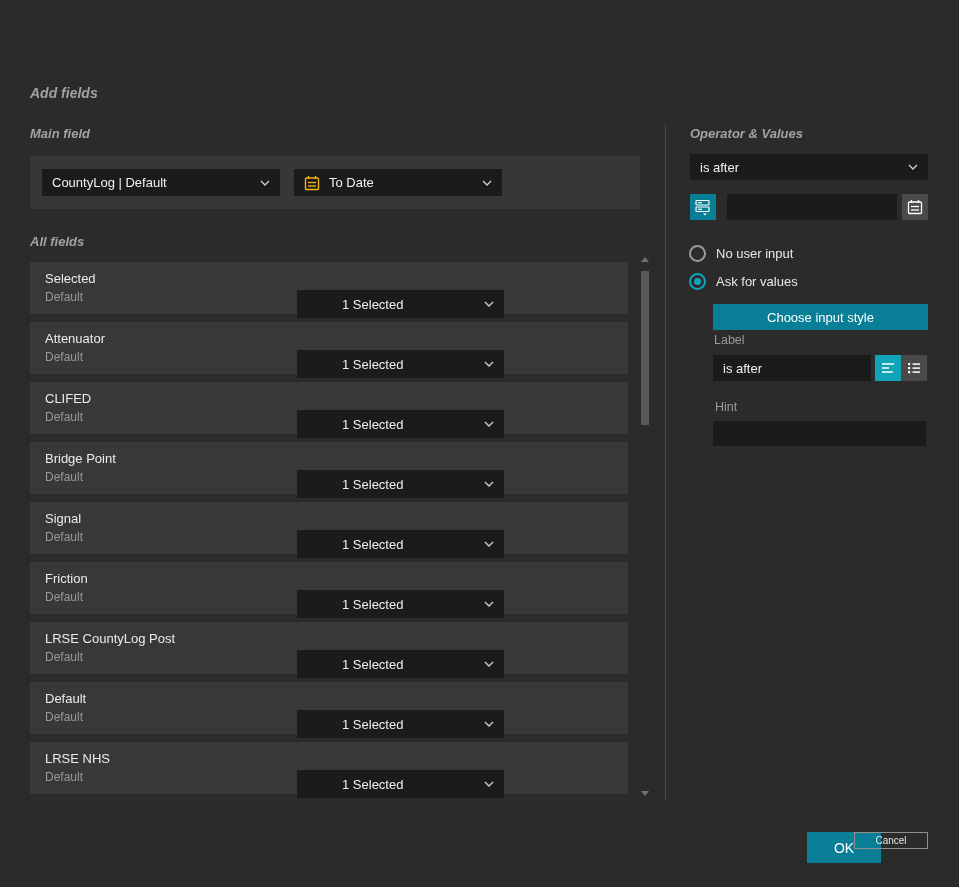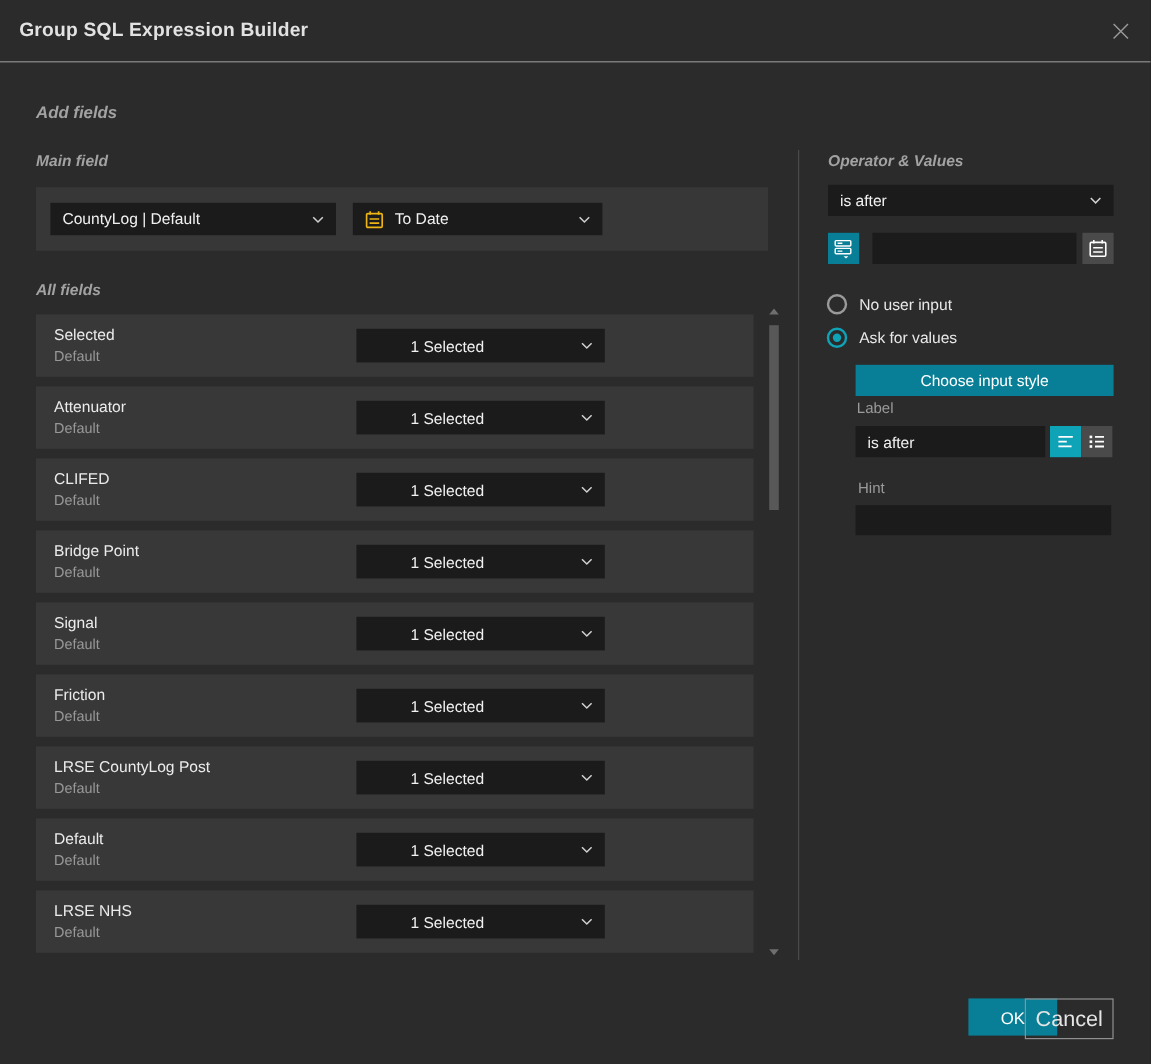--- a/index.html
+++ b/index.html
@@ -60,21 +60,21 @@
   .sel-date .cal { margin-right: 9px; display: flex; }
 
   
   .fields-list { position: absolute; left: 30px; top: 262px; width: 598px; }
   .field-row {
     position: relative; width: 598px; height: 52px; margin-bottom: 8px;
     background: #383838;
   }
   .field-row .fname { position: absolute; left: 15px; top: 9px;  font-size: 13px; color: #ebebeb; }
   .field-row .fsub  { position: absolute; left: 15px; top: 28px; font-size: 12px; color: #989898; }
-  .row-select { left: 267px; top: 12px; width: 207px; height: 28px; padding-left: 45px; }
+  .row-select { left: 267px; top: 28px; width: 207px; height: 28px; padding-left: 45px; }
 
   
   .sb-arrow { position: absolute; width: 0; height: 0; }
   .sb-up   { left: 641px; top: 257px; border-left: 4px solid transparent; border-right: 4px solid transparent; border-bottom: 5px solid #6f6f6f; }
   .sb-down { left: 641px; top: 791px; border-left: 4px solid transparent; border-right: 4px solid transparent; border-top: 5px solid #6f6f6f; }
   .sb-thumb {
     position: absolute; left: 641px; top: 271px; width: 8px; height: 154px;
     background: #585858; cursor: pointer;
   }
 
@@ -124,40 +124,30 @@
 
   .hint-input { left: 713px; top: 421px; width: 213px; height: 25px; }
 
   
   .ok-btn {
     position: absolute; left: 770px; top: 832px; width: 74px; height: 31px;
     background: var(--accent, #077e93); color: #fff; border: 0;
     font-size: 14px; font-family: inherit; cursor: pointer; margin-left: 37px;
   }
   .cancel-btn {
-    position: absolute; left: 854px; top: 832px; width: 74px; height: 34px;
+    position: absolute; left: 854px; top: 832px; width: 74px; height: 17px;
     background: transparent; color: #e5e5e5; border: 1px solid #909090;
-    font-size: 18px; font-family: inherit; cursor: pointer; text-align: center;
+    font-size: 10px; font-family: inherit; cursor: pointer; text-align: center;
   }
 </style>
 </head>
 <body>
 
 <div id="dialog">
 
-  <div class="titlebar">
-    <div class="title">Group SQL Expression Builder</div>
-    <button class="close-btn">
-      <span style="display:flex">
-        <svg width="16" height="16" viewBox="0 0 16 16">
-            <path d="M2 2 L14 14 M14 2 L2 14" stroke="#9a9a9a" stroke-width="1.2" fill="none"></path>
-          </svg>
-      </span>
-    </button>
-  </div>
 
   <div class="heading h-add">Add fields</div>
   <div class="heading h-main">Main field</div>
   <div class="heading h-all">All fields</div>
   <div class="heading h-op">Operator &amp; Values</div>
 
   <div class="main-panel">
     <div class="select sel-date">
       <span class="cal">
         <svg width="16" height="16" viewBox="0 0 16 16">

